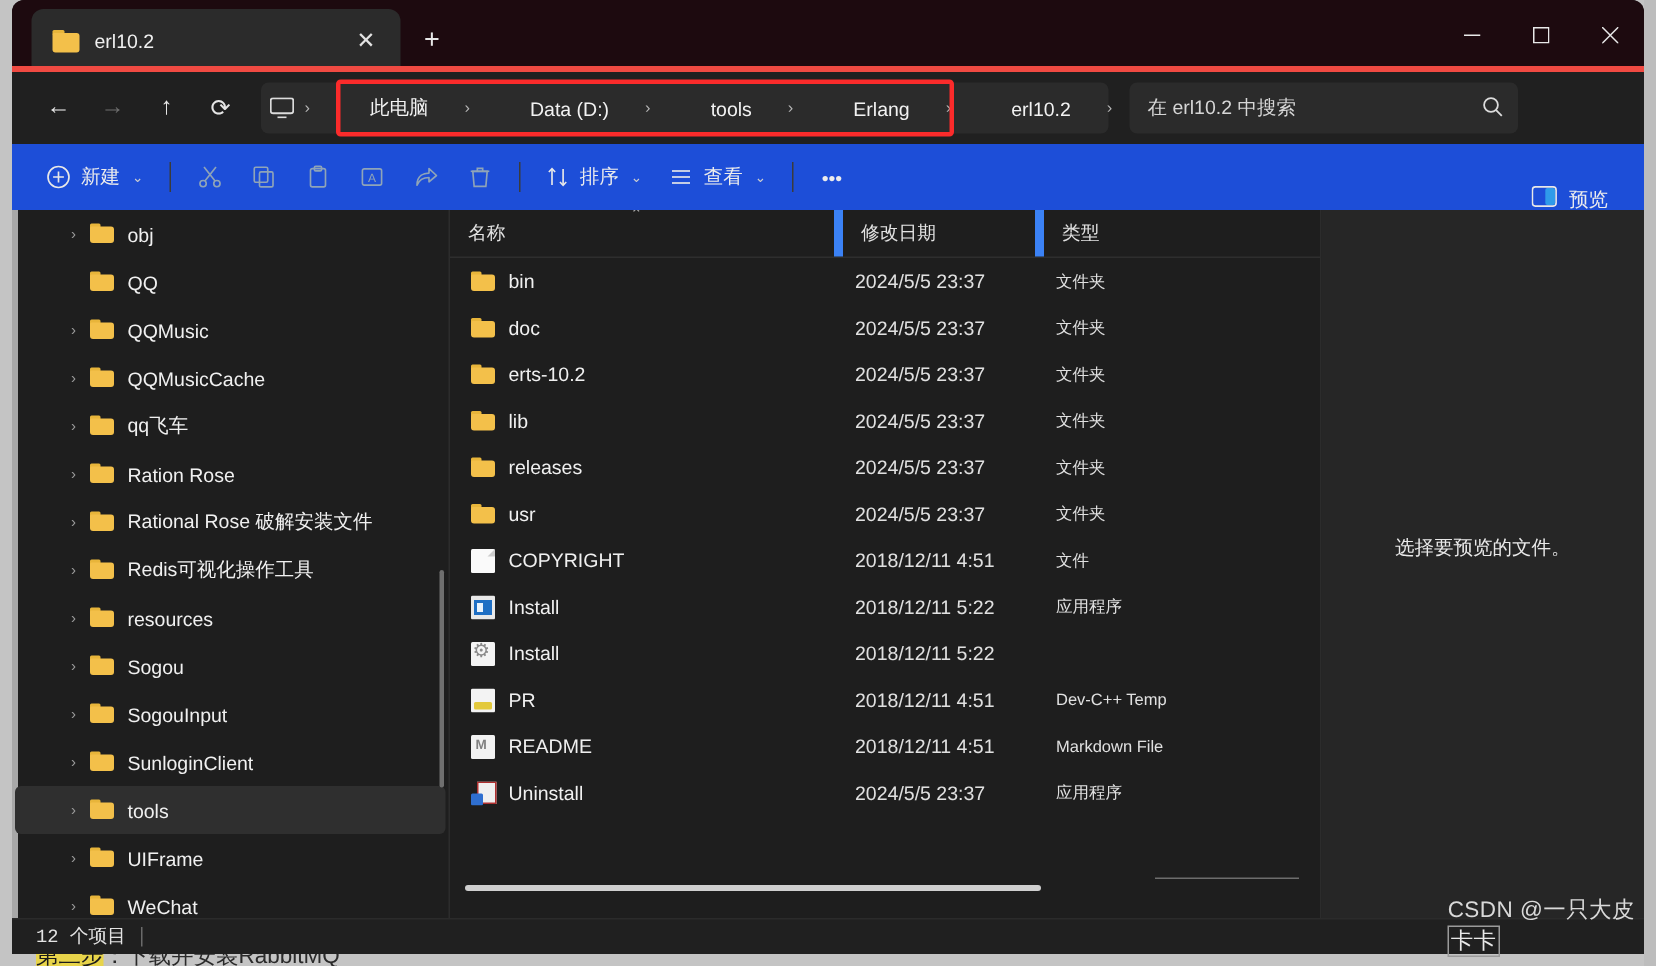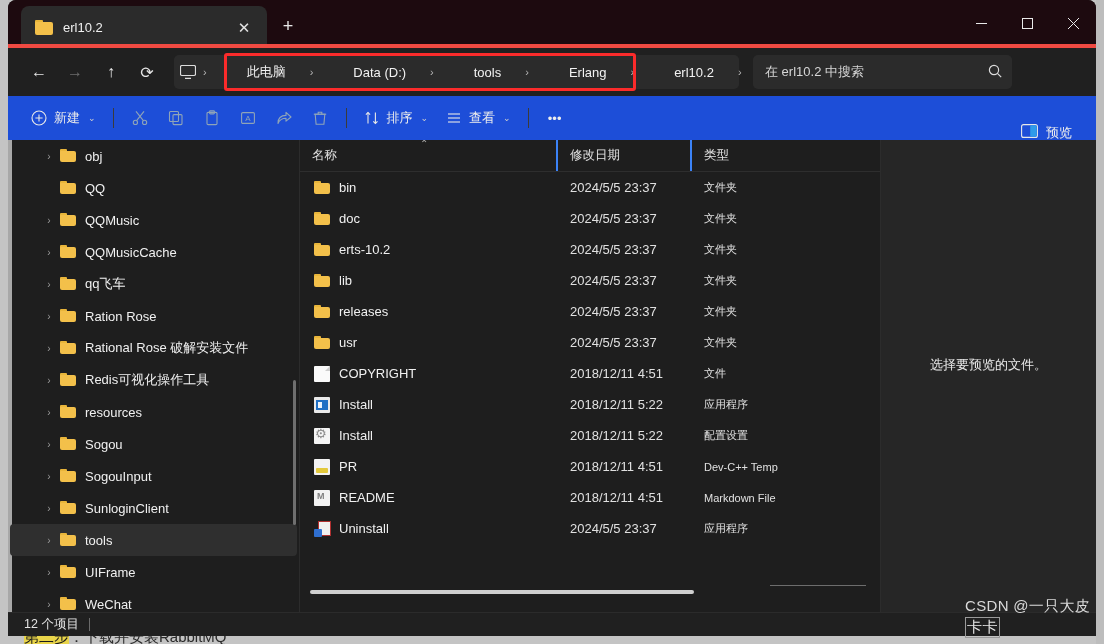--- a/index.html
+++ b/index.html
@@ -204,21 +204,21 @@
     border-right: 1px solid #2c2c2c;
   }
   .col-headers {
     position: relative; display: flex; height: 32px; align-items: center;
     border-bottom: 1px solid #2e2e2e;
   }
   .ch {
     position: relative; font-size: 12.5px; color: #e2e2e2;
     padding-left: 12px; height: 100%; display: flex; align-items: center;
   }
-  .ch + .ch { border-left: 2px solid #3b82f6; }
+  .ch + .ch { border-left: 6px solid #3b82f6; }
   .ch-name { width: 256px; flex: 0 0 256px; }
   .ch-date { width: 134px; flex: 0 0 134px; }
   .ch-type { flex: 1 1 auto; }
   .sort-caret {
     position: absolute; left: 120px; top: -2px;
     font-size: 10px; color: #a9a9a9;
   }
   .row {
     display: flex; align-items: center; height: 31px;
     margin: 0 4px 0 2px; border-radius: 4px;
@@ -254,21 +254,21 @@
   .preview-text { font-size: 13px; color: #e9e9e9; margin-bottom: 22px; }
 
   
   .statusbar {
     height: 24px; width: 100%;
     background: #202020;
     display: flex; align-items: center;
     padding-left: 16px; gap: 10px;
     border-top: 1px solid #2b2b2b;
   }
-  .status-text { font-size: 12.5px; color: #e3e3e3; }
+  .status-text { font-size: 12.5px; color: #e3e3e3; font-family: Liberation Mono, monospace; }
   .status-div { width: 1px; height: 13px; background: #6a6a6a; }
 
   
   .watermark {
     position: absolute; right: 14px; bottom: 6px;
     font-size: 15px; color: #d9d9d9;
     display: flex; align-items: baseline; gap: 1px;
     letter-spacing: .3px;
     flex-direction: column;
   }
@@ -681,21 +681,20 @@
               </div>
               <div class="cell-date">2018/12/11 5:22</div>
               <div class="cell-type">应用程序</div>
             </div>
             <div class="row">
               <div class="cell-name">
                 <span class="fi cfg"></span>
                 <span>Install</span>
               </div>
               <div class="cell-date">2018/12/11 5:22</div>
-              <div class="cell-type">配置设置</div>
             </div>
             <div class="row">
               <div class="cell-name">
                 <span class="fi devcpp"></span>
                 <span>PR</span>
               </div>
               <div class="cell-date">2018/12/11 4:51</div>
               <div class="cell-type">Dev-C++ Temp</div>
             </div>
             <div class="row">

